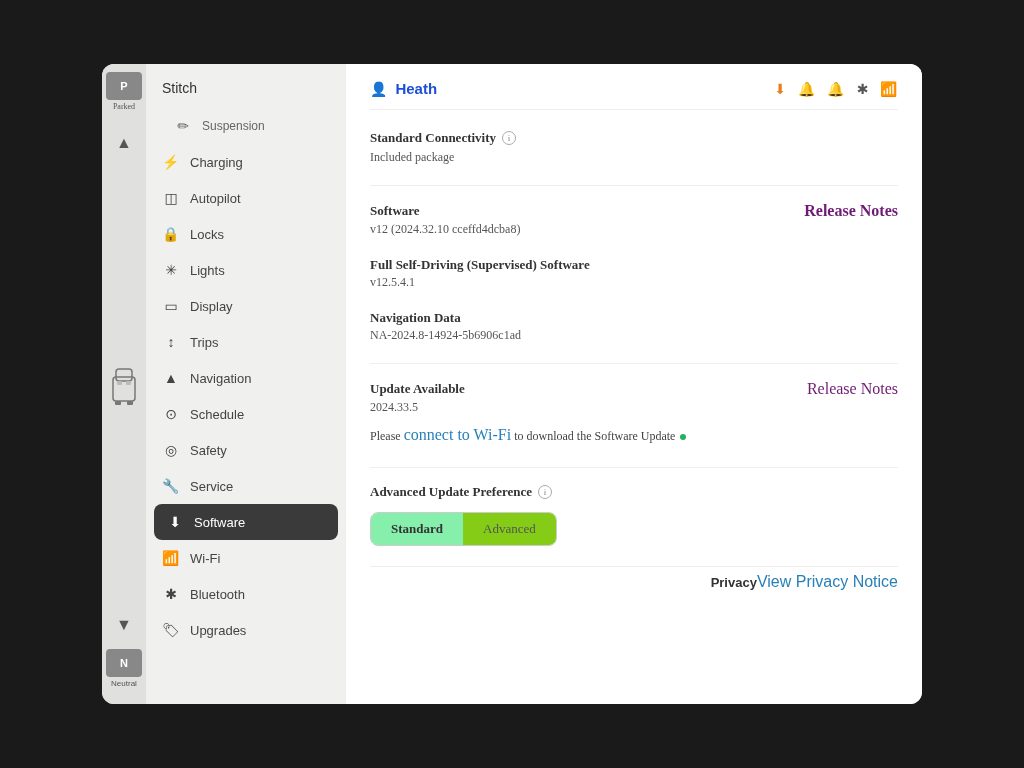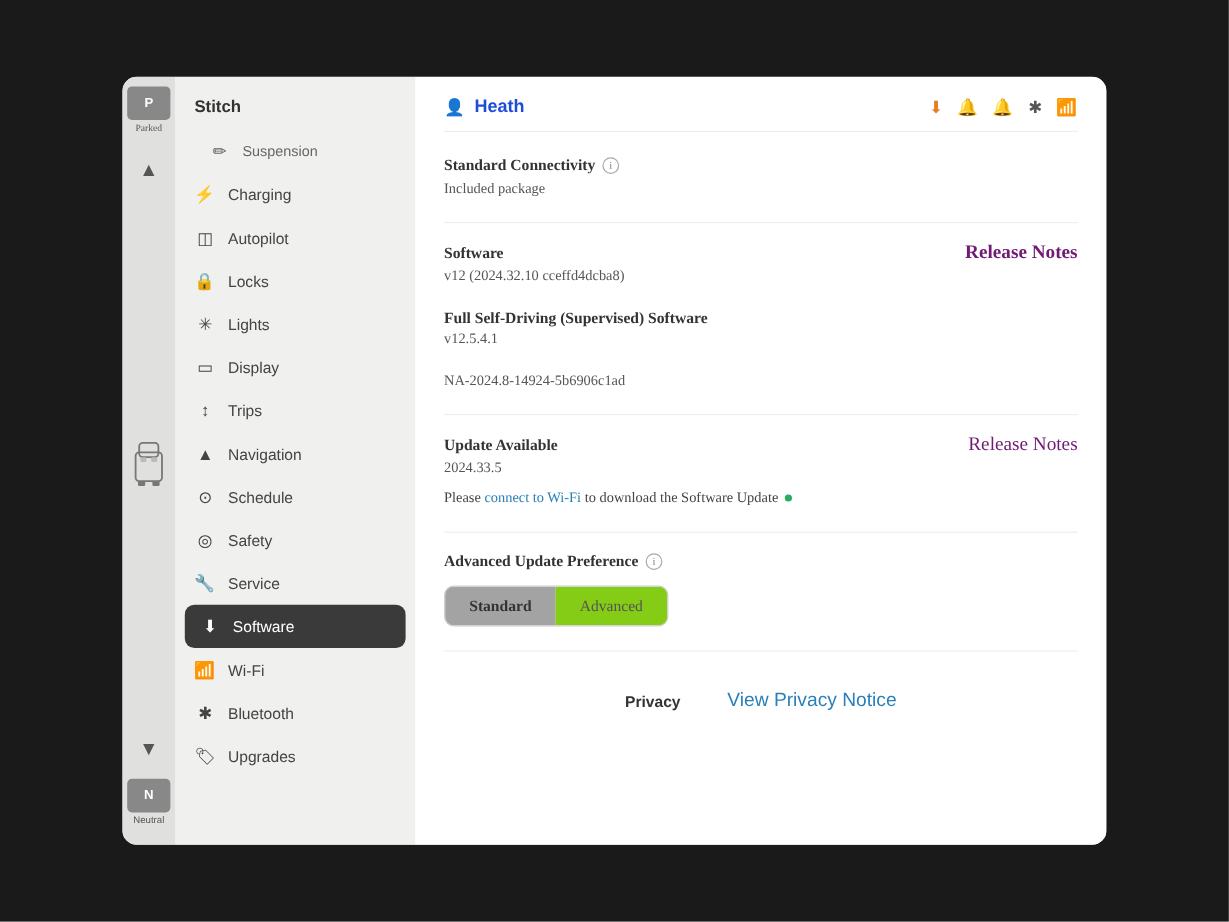--- a/index.html
+++ b/index.html
@@ -102,21 +102,21 @@
       width: 200px;
       background: #f0f0ef;
       padding: 8px 0;
       flex-shrink: 0;
       overflow-y: auto;
     }
 
     .sidebar-header {
       padding: 8px 16px 12px 16px;
       font-size: 14px;
-      font-weight: 700;
+      font-weight: 400;
       color: #333;
     }
 
     .sidebar-item {
       display: flex;
       align-items: center;
       padding: 10px 16px;
       cursor: pointer;
       color: #444;
       font-size: 13px;
@@ -217,21 +217,21 @@
 
     .release-notes-link {
       color: #701a75;
       font-size: 16px;
       cursor: pointer;
       text-decoration: none;
     }
 
     .connect-wifi-link {
       color: #2980b9;
-      font-size: 12px;
+      font-size: 16px;
       cursor: pointer;
     }
 
     .divider {
       height: 1px;
       background: #eee;
       margin: 16px 0;
     }
 
     .connectivity-row {
@@ -300,34 +300,33 @@
 
     .toggle-option {
       padding: 8px 20px;
       font-size: 13px;
       cursor: pointer;
       color: #555;
       background: #84cc16;
     }
 
     .toggle-option.active {
-      background: #a3a3a3;
+      background: #86efac;
       color: #333;
       font-weight: 600;
       box-shadow: 0 1px 4px rgba(0,0,0,0.15);
     }
 
     .privacy-row {
       display: flex;
       align-items: center;
-      justify-content: center;
+      justify-content: flex-end;
       margin-top: 20px;
-      padding-top: 32px;
+      padding-top: 6px;
       border-top: 1px solid #eee;
-      gap: 39px;
     }
 
     .privacy-label {
       font-size: 13px;
       font-weight: 600;
       color: #333;
     }
 
     .privacy-link {
       color: #2980b9;
@@ -457,20 +456,21 @@
       </div>
       <div class="section-value">v12 (2024.32.10 cceffd4dcba8)</div>
     </div>
 
     <div class="section">
       <div class="section-title">Full Self-Driving (Supervised) Software</div>
       <div class="section-value">v12.5.4.1</div>
     </div>
 
     <div class="section">
+      <div class="section-title">Navigation Data</div>
       <div class="section-value">NA-2024.8-14924-5b6906c1ad</div>
     </div>
 
     <div class="divider"></div>
 
     <div class="section">
       <div class="update-available-row">
         <span class="section-title">Update Available</span>
         <a class="release-notes-link">Release Notes</a>
       </div>

